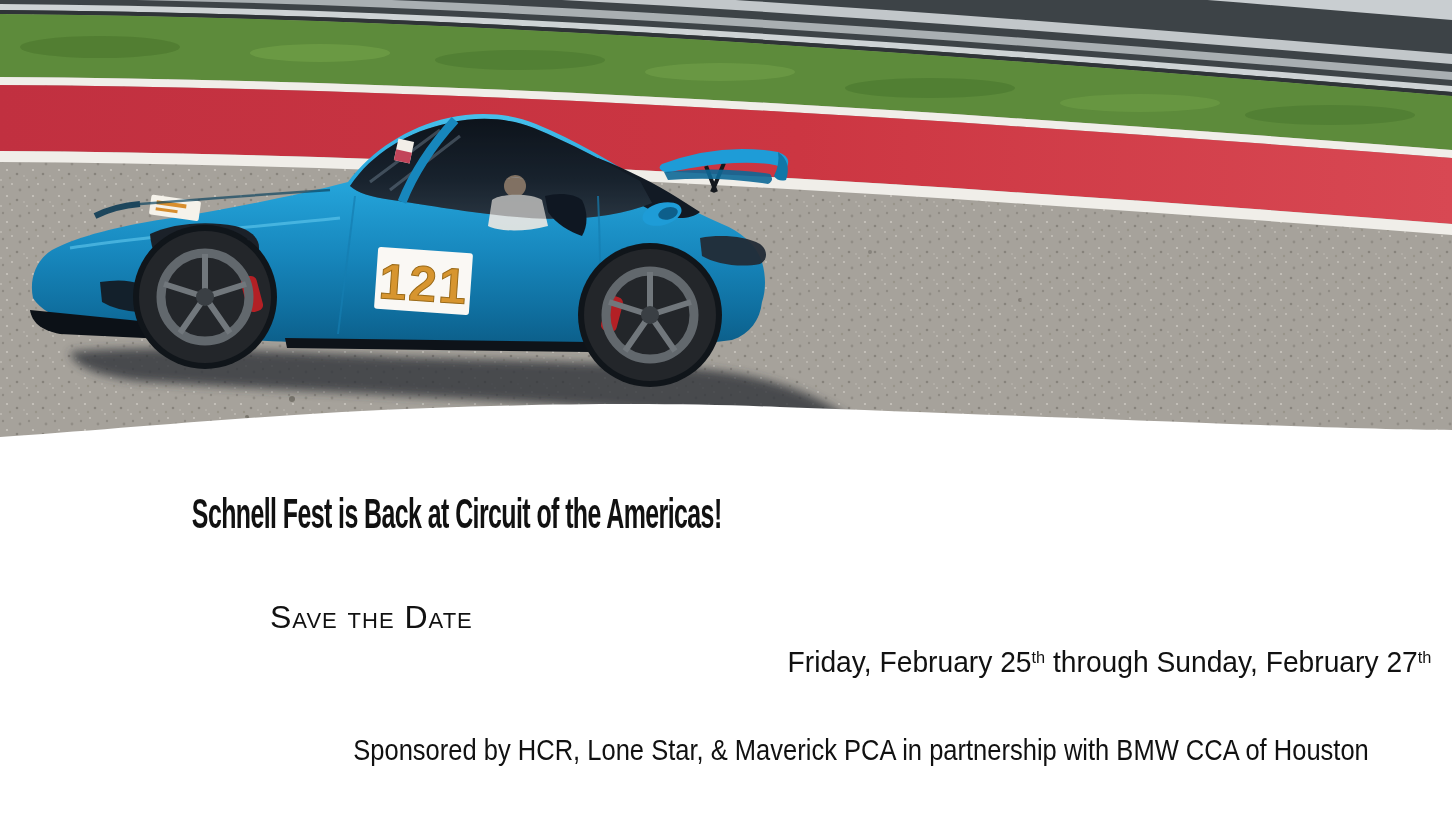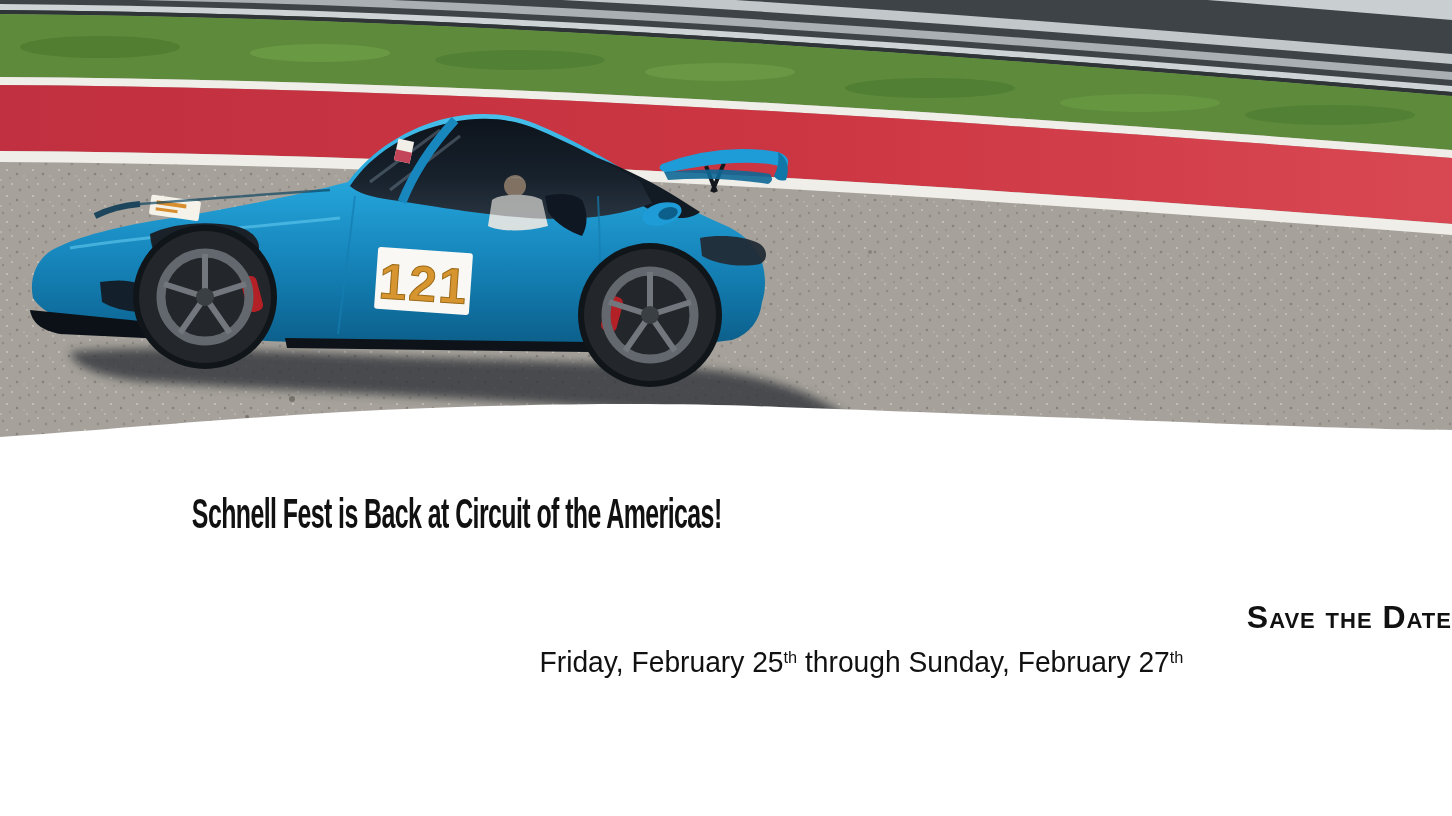--- a/index.html
+++ b/index.html
@@ -6,23 +6,23 @@
   .flyer{position:relative;width:1452px;height:816px;background:#ffffff;overflow:hidden;
          font-family:"Liberation Sans","DejaVu Sans",sans-serif;color:#111;}
   .photo{position:absolute;left:0;top:0;width:1452px;height:470px;}
   .photo svg{display:block;width:1452px;height:470px;}
 
   .headline{position:absolute;left:0;right:0;top:489px;text-align:left;
             font-size:43px;font-weight:700;letter-spacing:-1px;white-space:nowrap;}
   .headline .condense{display:inline-block;transform:scaleX(0.58);transform-origin:center;}
 
   .subblock{position:absolute;left:270px;right:0;top:0;height:816px;pointer-events:none;}
-  .savedate{position:absolute;left:0;right:0;top:599px;text-align:right;
-            font-size:32px;font-weight:700;font-variant:small-caps;letter-spacing:1px;white-space:nowrap;}
-  .dateline{position:absolute;left:0;right:0;top:645px;text-align:center;
+  .savedate{position:absolute;left:0;right:0;top:599px;text-align:left;
+            font-size:32px;font-weight:400;font-variant:small-caps;letter-spacing:1px;white-space:nowrap;}
+  .dateline{position:absolute;left:0;right:0;top:645px;text-align:right;
             font-size:30px;font-weight:400;white-space:nowrap;}
   .dateline .condense{display:inline-block;transform:scaleX(0.94);transform-origin:center;}
   .dateline sup{font-size:0.58em;position:relative;top:-0.5em;vertical-align:baseline;}
   .sponsor{position:absolute;left:0;right:0;top:734px;text-align:center;
            font-size:29px;font-weight:400;white-space:nowrap;}
   .sponsor .condense{display:inline-block;transform:scaleX(0.88);transform-origin:center;}
 </style>
 </head>
 <body>
 
@@ -200,15 +200,18 @@
 
   <div class="headline">
     <span class="condense">Schnell Fest is Back at Circuit of the Americas!</span>
   </div>
 
   <div class="subblock">
     <div class="savedate">Save the Date</div>
     <div class="dateline">
       <span class="condense"><span>Friday, February 25</span><sup>th</sup><span> through Sunday, February 27</span><sup>th</sup></span>
     </div>
+    <div class="sponsor">
+      <span class="condense">Sponsored by HCR, Lone Star, &amp; Maverick PCA in partnership with BMW CCA of Houston</span>
+    </div>
   </div>
 
 </div>
 
 </body></html>

